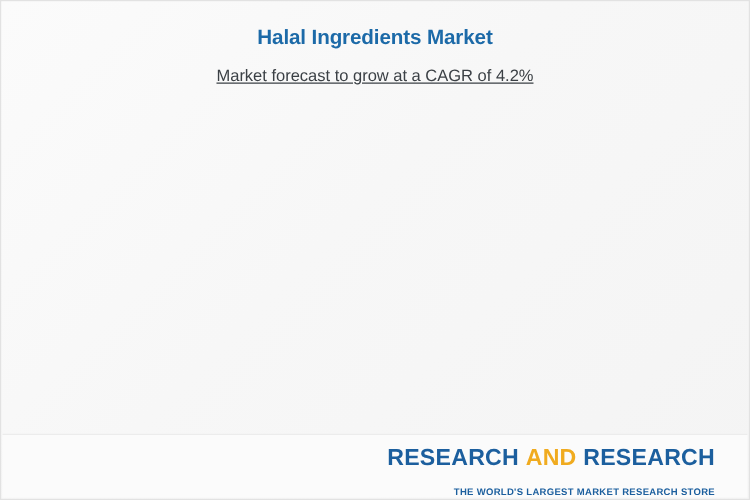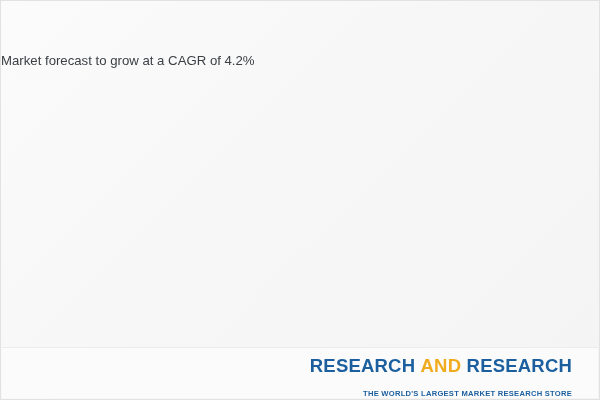--- a/index.html
+++ b/index.html
@@ -32,23 +32,25 @@
     font-size: 16.5px;
     font-weight: bold;
     color: #1c6aa8;
     letter-spacing: -0.1px;
   }
   #chart-subtitle {
     position: absolute;
     top: 52px;
     left: 0;
     width: 100%;
+    text-align: center;
     font-size: 13.2px;
     font-weight: normal;
     color: #3b4045;
+    text-decoration: underline;
   }
 
   
   #plot {
     position: absolute;
     left: 0;
     top: 0;
     width: 600px;
     height: 348px;
   }
@@ -100,20 +102,21 @@
     letter-spacing: 0.25px;
     white-space: nowrap;
     margin-top: 14px;
   }
 </style>
 </head>
 <body>
 
 <div id="card">
 
+  <div id="chart-title">Halal Ingredients Market</div>
   <div id="chart-subtitle">Market forecast to grow at a CAGR of 4.2%</div>
 
   <div id="plot">
 
     <div class="bar-group" id="bar-group-0">
 
       <svg width="102" height="348" viewBox="0 0 102 348" style="position:absolute;left:0;top:0;">
         <defs>
           <linearGradient id="yellowBody0" x1="0" y1="0" x2="1" y2="0">
             <stop offset="0%" stop-color="#e8a93a"></stop>

